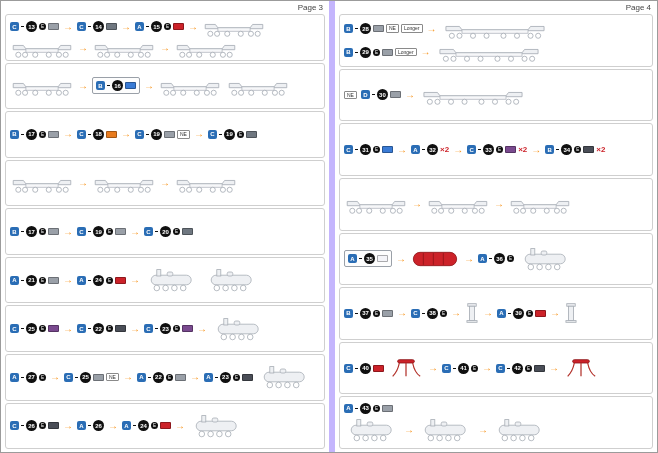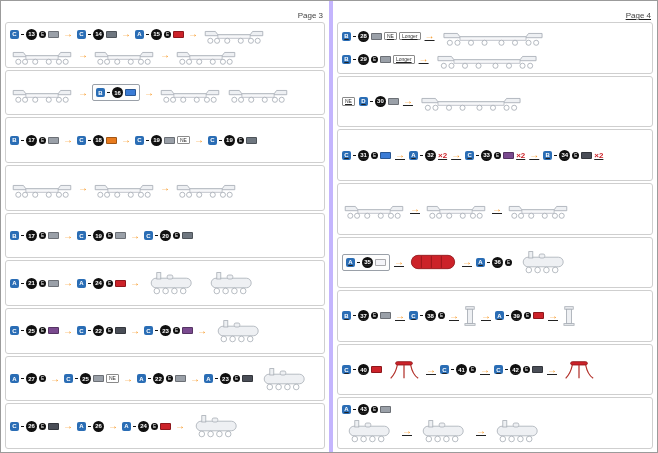--- a/index.html
+++ b/index.html
@@ -4,22 +4,22 @@
 <style>
   html,body{margin:0;padding:0;background:#e9e9e9;}
   *{box-sizing:border-box;}
   #sheet{
     width:658px;height:453px;margin:0 auto;background:#ffffff;
     border:1px solid #9b9b9b;display:flex;
     font-family:"Liberation Sans", sans-serif;color:#222;
     overflow:hidden;
   }
   .page{width:50%;height:100%;padding:2px 4px 3px 4px;display:flex;flex-direction:column;}
-  .page + .page{border-left:4px solid #c4b5fd;text-decoration:underline;}
-  .page-header{height:11px;text-align:right;font-size:8px;color:#444;flex:none;padding-right:2px;margin-top:8px;}
+  .page + .page{border-left:6px solid #c4b5fd;}
+  .page-header{height:11px;text-align:right;font-size:8px;color:#444;flex:none;padding-right:2px;}
   .sections{flex:1;display:flex;flex-direction:column;gap:2px;min-height:0;}
   .section{
     border:1px solid #cfcfcf;border-radius:3px;background:#fff;
     flex:1;min-height:0;display:flex;flex-direction:column;justify-content:space-evenly;
     padding:1px 4px;overflow:hidden;
   }
   .row{display:flex;align-items:center;gap:4px;overflow:hidden;min-height:0;}
   .step{display:inline-flex;align-items:center;gap:2px;flex:none;}
   .step.boxed{border:1px solid #9aa0a8;border-radius:2px;padding:2px 3px;background:#fdfdfd;}
   .sbadge{width:9px;height:9px;background:var(--badge-blue,#2a6db5);color:#fff;font-size:6px;

